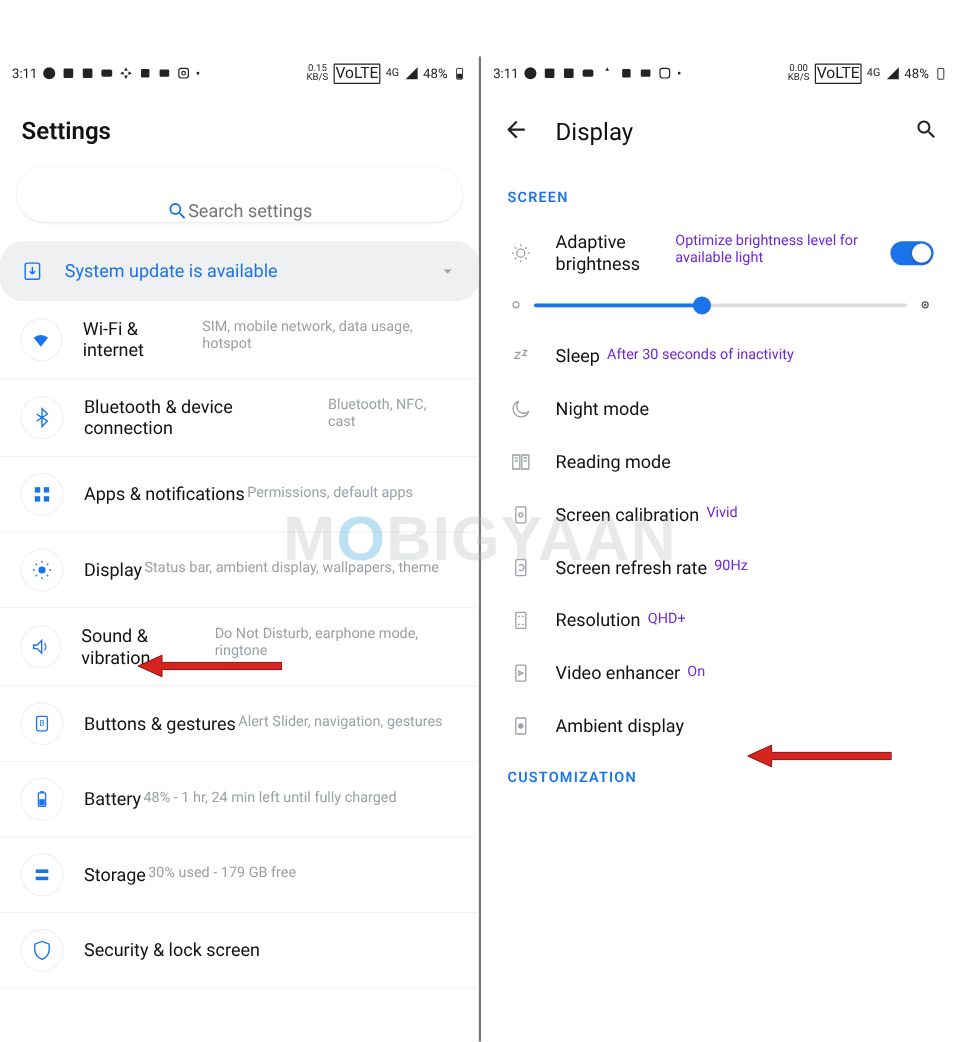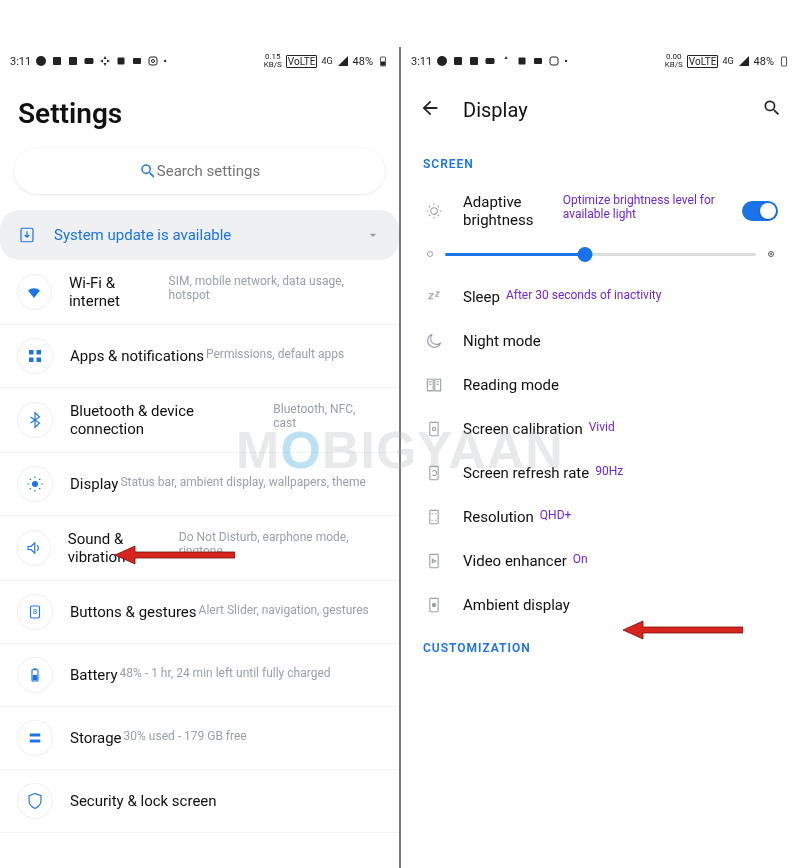--- a/index.html
+++ b/index.html
@@ -6,25 +6,25 @@
   body { width: 800px; height: 868px; background: #fff; font-family: -apple-system, Roboto, "Segoe UI", Arial, sans-serif; overflow: hidden; position: relative; }
   .panes { display: flex; width: 100%; height: 100%; margin-top: 47px; }
   .pane { flex: 1; display: flex; flex-direction: column; border-right: 2px solid #777; overflow: hidden; position: relative; background:#fff;}
   .pane:last-child { border-right: none; }
   .status-bar { display: flex; align-items: center; justify-content: space-between; height: 28px; padding: 0 10px; font-size: 11px; color: #222; }
   .status-left { display: flex; align-items: center; gap: 4px; }
   .status-right { display: flex; align-items: center; gap: 4px; }
   .ic { width: 12px; height: 12px; display:inline-flex; align-items:center; justify-content:center; }
   .ic svg { width:12px; height:12px; fill:#222; }
   .kbs { font-size:8px; line-height:8px; text-align:center;}
-  .volte { border:1px solid #222; font-size:10px; padding:0 1px; border-radius:1px;}
+  .volte { border:1px solid #222; font-size:13px; padding:0 1px; border-radius:1px;}
   
-  .settings-title { font-size: 28px; font-weight: 600; padding: 22px 18px 18px; color:#111;}
+  .settings-title { font-size: 20px; font-weight: 600; padding: 22px 18px 18px; color:#111;}
   .search-wrap { padding: 0 14px 16px; }
-  .search-box { background:#fff; border-radius: 24px; height: 46px; display:flex; align-items:center; justify-content:center; box-shadow: 0 1px 3px rgba(0,0,0,0.08), 0 0 0 1px rgba(0,0,0,0.02); color:#757575; font-size:15px;}
+  .search-box { background:#fff; border-radius: 24px; height: 46px; display:flex; align-items:flex-end; justify-content:center; box-shadow: 0 1px 3px rgba(0,0,0,0.08), 0 0 0 1px rgba(0,0,0,0.02); color:#757575; font-size:15px;}
   .search-box svg{width:18px;height:18px;fill:#1a73e8;}
   .sysupdate { background:#eef0f1; display:flex; align-items:center; padding: 16px 18px; gap:18px;border-radius:19px; }
   .sysupdate .lbl{ color:#1a73e8; font-size:15px; flex:1;}
   .sysupdate svg.upd{width:18px;height:18px;fill:none;stroke:#1a73e8;stroke-width:1.6;}
   .sysupdate svg.chev{width:16px;height:16px;fill:#9aa0a6;}
   .list { flex:1; overflow:hidden; }
   .row { display:flex; align-items:center; padding: 14px 18px; gap:18px; border-bottom:1px solid #f2f2f2;}
   .row .iconcircle{ width:34px;height:34px; border-radius:50%; background:#fff; box-shadow:0 0 0 1px #f0f0f0; display:flex; align-items:center; justify-content:center;}
   .row .iconcircle svg{width:18px;height:18px;fill:#1a73e8;}
   .row .txt{display:flex;flex-direction:row; gap:2px;}
@@ -162,40 +162,40 @@
             </svg>
           </div>
       <div class="txt">
             <span class="t1">Wi-Fi &amp; internet</span>
             <span class="t2">SIM, mobile network, data usage, hotspot</span>
           </div>
     </div>
     <div class="row">
       <div class="iconcircle">
             <svg viewBox="0 0 24 24">
+              <path d="M12 2v20l6-6-6-4 6-4-6-6zM6 8l6 4-6 4" fill="none" stroke="#1a73e8" stroke-width="1.5"></path>
+            </svg>
+          </div>
+      <div class="txt">
+            <span class="t1">Bluetooth &amp; device connection</span>
+            <span class="t2">Bluetooth, NFC, cast</span>
+          </div>
+    </div>
+    <div class="row">
+      <div class="iconcircle">
+            <svg viewBox="0 0 24 24">
               <rect x="4" y="4" width="6" height="6"></rect>
               <rect x="14" y="4" width="6" height="6"></rect>
               <rect x="4" y="14" width="6" height="6"></rect>
               <rect x="14" y="14" width="6" height="6"></rect>
             </svg>
           </div>
       <div class="txt">
             <span class="t1">Apps &amp; notifications</span>
             <span class="t2">Permissions, default apps</span>
-          </div>
-    </div>
-    <div class="row">
-      <div class="iconcircle">
-            <svg viewBox="0 0 24 24">
-              <path d="M12 2v20l6-6-6-4 6-4-6-6zM6 8l6 4-6 4" fill="none" stroke="#1a73e8" stroke-width="1.5"></path>
-            </svg>
-          </div>
-      <div class="txt">
-            <span class="t1">Bluetooth &amp; device connection</span>
-            <span class="t2">Bluetooth, NFC, cast</span>
           </div>
     </div>
     <div class="row">
       <div class="iconcircle">
             <svg viewBox="0 0 24 24">
               <circle cx="12" cy="12" r="4"></circle>
               <path d="M12 2v2M12 20v2M2 12h2M20 12h2M5 5l1.5 1.5M17.5 17.5L19 19M5 19l1.5-1.5M17.5 6.5L19 5" stroke="#1a73e8" stroke-width="1.5"></path>
             </svg>
           </div>
       <div class="txt">

